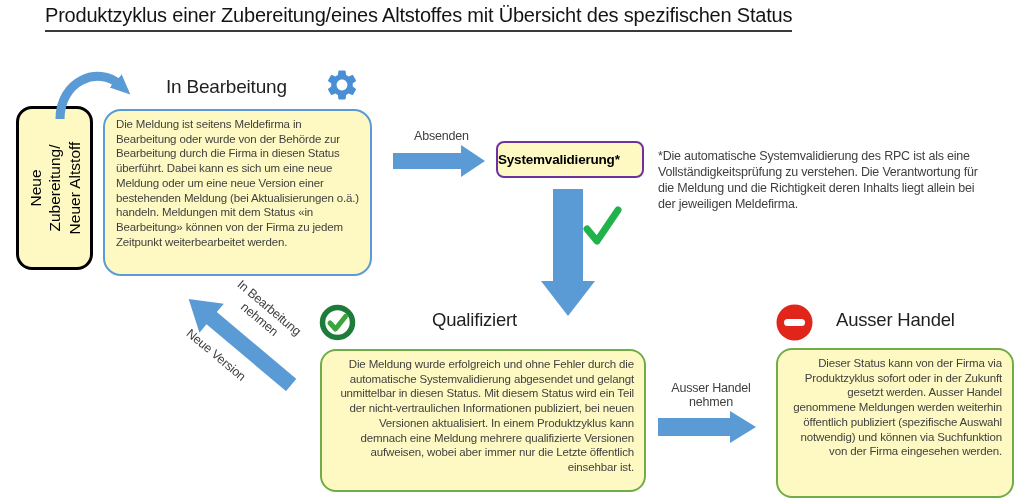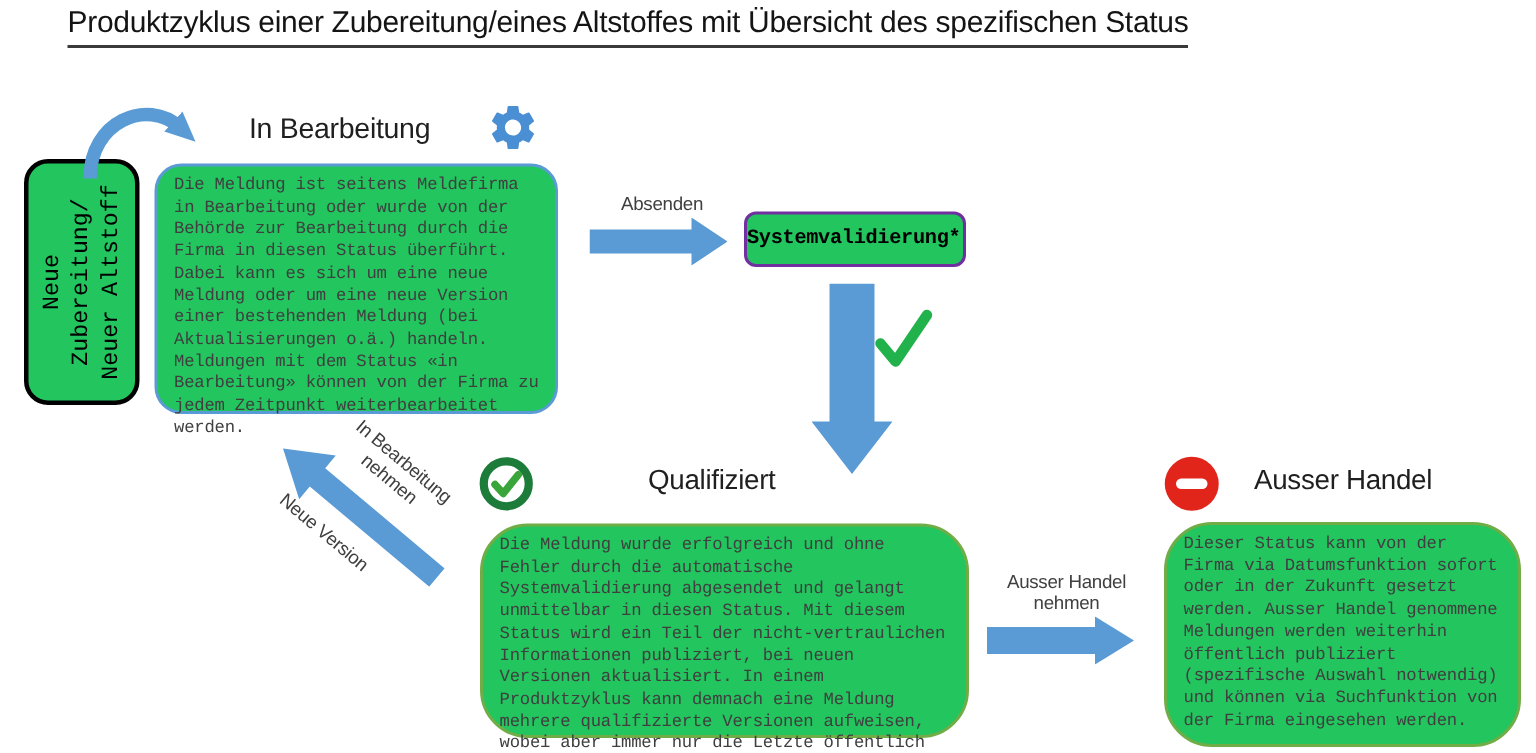--- a/index.html
+++ b/index.html
@@ -9,29 +9,29 @@
   }
   .abs{position:absolute;}
   .title{
     left:45px;top:4px;font-size:20px;color:#141414;white-space:nowrap;
     border-bottom:2px solid #3a3a3a;padding-bottom:3px;letter-spacing:-0.2px;
   }
   .heading{color:#1f1f1f;letter-spacing:-0.2px;}
   .h-inb{left:166px;top:76px;font-size:19px;}
   .h-qual{left:432px;top:309px;font-size:18.5px;text-align:right;}
   .h-ah{left:836px;top:309px;font-size:18.5px;}
-  .roundbox{box-sizing:border-box;background:#22c55e;font-family:Liberation Mono, monospace;}
+  .roundbox{box-sizing:border-box;background:#fef9c3;}
   .black-box{left:16px;top:106px;width:77px;height:164px;border:3.5px solid #000;border-radius:16px;}
   .rot-label{
     position:absolute;left:50%;top:50%;width:158px;
     transform:translate(-50%,-50%) rotate(-90deg);
     text-align:center;font-size:15.5px;line-height:1.25;color:#000;white-space:pre-line;
   }
   .blue-box{left:103px;top:109px;width:269px;height:167px;border:2.5px solid #5B9BD5;border-radius:18px;}
-  .green-box{border:2.5px solid #70AD47;border-radius:32px;}
+  .green-box{border:2.5px solid #70AD47;border-radius:16px;text-align:right;}
   .gbox1{left:320px;top:349px;width:326px;height:143px;}
   .gbox2{left:776px;top:348px;width:238px;height:150px;}
   .purple-box{
     left:496px;top:141px;width:148px;height:37px;border:2.5px solid #7030A0;border-radius:8px;
     display:flex;align-items:center;justify-content:flex-start;
     font-size:13.5px;font-weight:bold;color:#000;letter-spacing:-0.2px;
   }
   .body-text{
     font-size:11.5px;line-height:1.28;letter-spacing:-0.15px;color:#3f3f3f;
     padding:6px 10px 6px 11px;
@@ -77,20 +77,21 @@
 
   <div class="abs small-label lab-absenden">Absenden</div>
   <svg class="abs" style="left:393px;top:145px;" width="92" height="32" viewBox="0 0 92 32">
     <polygon points="0,8 68,8 68,0 92,16 68,32 68,24 0,24" fill="#5B9BD5"></polygon>
   </svg>
 
   <div class="abs roundbox purple-box">
     <span>Systemvalidierung*</span>
   </div>
 
+  <div class="abs note">*Die automatische Systemvalidierung des RPC ist als eine Vollständigkeitsprüfung zu verstehen. Die Verantwortung für die Meldung und die Richtigkeit deren Inhalts liegt allein bei der jeweiligen Meldefirma.</div>
 
   <svg class="abs" style="left:541px;top:189px;" width="54" height="127" viewBox="0 0 54 127">
     <polygon points="12,0 42,0 42,92 54,92 27,127 0,92 12,92" fill="#5B9BD5"></polygon>
   </svg>
   <svg class="abs" style="left:581px;top:204px;" width="42" height="44" viewBox="0 0 42 44">
     <path d="M6 25 L16 37 L37 6" fill="none" stroke="#22B24C" stroke-width="7" stroke-linecap="round" stroke-linejoin="round"></path>
   </svg>
 
   <svg class="abs" style="left:319px;top:304px;" width="37" height="37" viewBox="0 0 37 37">
     <circle cx="18.5" cy="18.5" r="15" fill="#ffffff" stroke="#1D7C3A" stroke-width="5.5"></circle>
@@ -108,21 +109,21 @@
     <polygon points="0,7 72,7 72,0 98,16 72,32 72,25 0,25" fill="#5B9BD5"></polygon>
   </svg>
 
   <svg class="abs" style="left:776px;top:304px;" width="37" height="37" viewBox="0 0 37 37">
     <circle cx="18.5" cy="18.5" r="18" fill="#E1251B"></circle>
     <rect x="8" y="15" width="21" height="7" rx="3.5" fill="#ffffff"></rect>
   </svg>
   <div class="abs heading h-ah">Ausser Handel</div>
 
   <div class="abs roundbox green-box gbox2">
-    <div class="body-text">Dieser Status kann von der Firma via Datumsfunktion sofort oder in der Zukunft gesetzt werden. Ausser Handel genommene Meldungen werden weiterhin öffentlich publiziert (spezifische Auswahl notwendig) und können via Suchfunktion von der Firma eingesehen werden.</div>
+    <div class="body-text">Dieser Status kann von der Firma via Produktzyklus sofort oder in der Zukunft gesetzt werden. Ausser Handel genommene Meldungen werden weiterhin öffentlich publiziert (spezifische Auswahl notwendig) und können via Suchfunktion von der Firma eingesehen werden.</div>
   </div>
 
   <svg class="abs" style="left:173px;top:323px;transform:rotate(220deg);" width="134" height="38" viewBox="0 0 134 38">
     <polygon points="0,11 104,11 104,0 134,19 104,38 104,27 0,27" fill="#5B9BD5"></polygon>
   </svg>
   <div class="abs small-label lab-ibn">In Bearbeitung
 nehmen</div>
   <div class="abs small-label lab-nv">Neue Version</div>
 
 </div>

